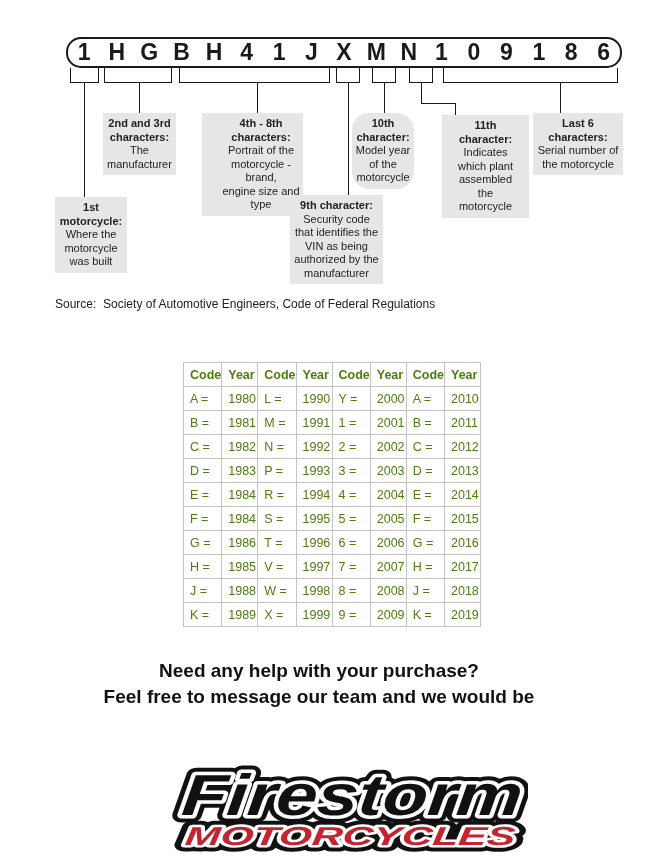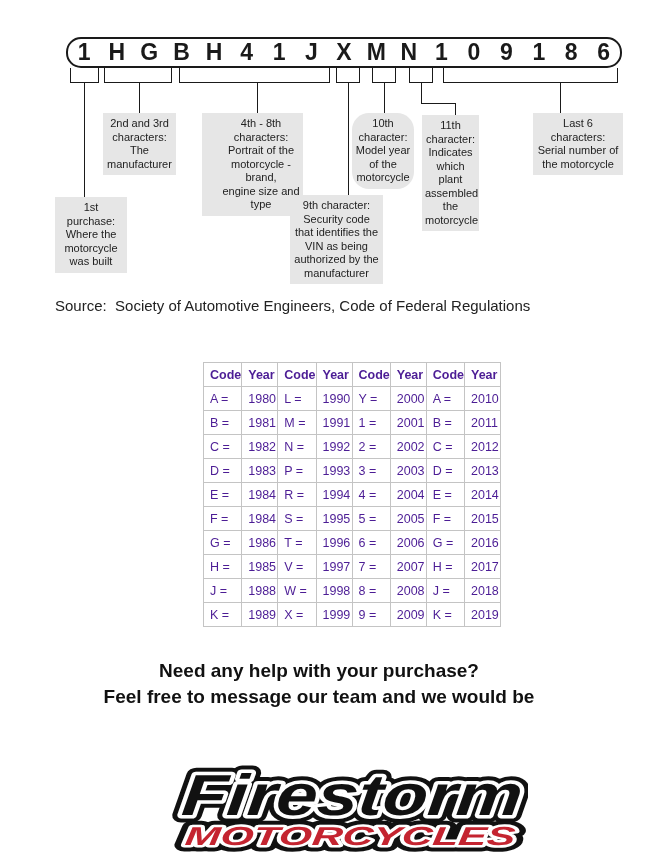--- a/index.html
+++ b/index.html
@@ -48,39 +48,38 @@
   .callout {
     position: absolute;
     background: #e6e6e6;
     text-align: center;
     font-size: 11px;
     line-height: 13.5px;
     padding: 4px 3px;
     box-sizing: border-box;
     color: #222222;
   }
-  .callout-title { font-weight: normal; white-space: pre-line; display: block; }
+  .callout-title { font-weight: bold; white-space: pre-line; display: block; }
   .callout-body  { white-space: pre-line; display: block; }
 
   .source-note {
     position: absolute;
     left: 55px; top: 297px;
-    font-size: 15px;
+    font-size: 12px;
     color: #222222;
     white-space: pre;
   }
 
   
   .year-table {
     position: absolute;
     left: 183px; top: 362px;
     border-collapse: collapse;
     font-size: 12.5px;
-    color: #4c1d95;
-    margin-left: 20px;
+    color: #4d7c0f;
   }
   .year-table th, .year-table td {
     border: 1px solid #c4c4c4;
     padding: 3px 0 3px 6px;
     height: 17px;
     text-align: left;
     vertical-align: middle;
     background: #ffffff;
     box-sizing: content-box;
   }
@@ -157,21 +156,21 @@
   <div class="vline" style="left:257px; top:83px; height:30px;"></div>
   <div class="vline" style="left:348px; top:83px; height:112px;"></div>
   <div class="vline" style="left:384px; top:83px; height:30px;"></div>
   <div class="vline" style="left:421px; top:83px; height:21px;"></div>
   <div class="hline" style="left:421px; top:103px; width:35px;"></div>
   <div class="vline" style="left:455px; top:103px; height:12px;"></div>
   <div class="vline" style="left:560px; top:83px; height:30px;"></div>
 
   <div class="callout" style="left:55px;  top:197px; width:72px;">
     <span class="callout-title">1st
-purchase:</span>
+motorcycle:</span>
     <span class="callout-body">Where the
 motorcycle
 was built</span>
   </div>
 
   <div class="callout" style="left:103px; top:113px; width:73px;">
     <span class="callout-title">2nd and 3rd
 characters:</span>
     <span class="callout-body">The
 manufacturer</span>
@@ -195,21 +194,21 @@
   </div>
 
   <div class="callout" style="left:352px; top:113px; width:62px;border-radius:17px;">
     <span class="callout-title">10th
 character:</span>
     <span class="callout-body">Model year
 of the
 motorcycle</span>
   </div>
 
-  <div class="callout" style="left:422px; top:115px; width:57px;">
+  <div class="callout" style="left:442px; top:115px; width:87px;">
     <span class="callout-title">11th
 character:</span>
     <span class="callout-body">Indicates
 which plant
 assembled
 the
 motorcycle</span>
   </div>
 
   <div class="callout" style="left:517px; top:113px; width:90px;margin-left:16px;">

